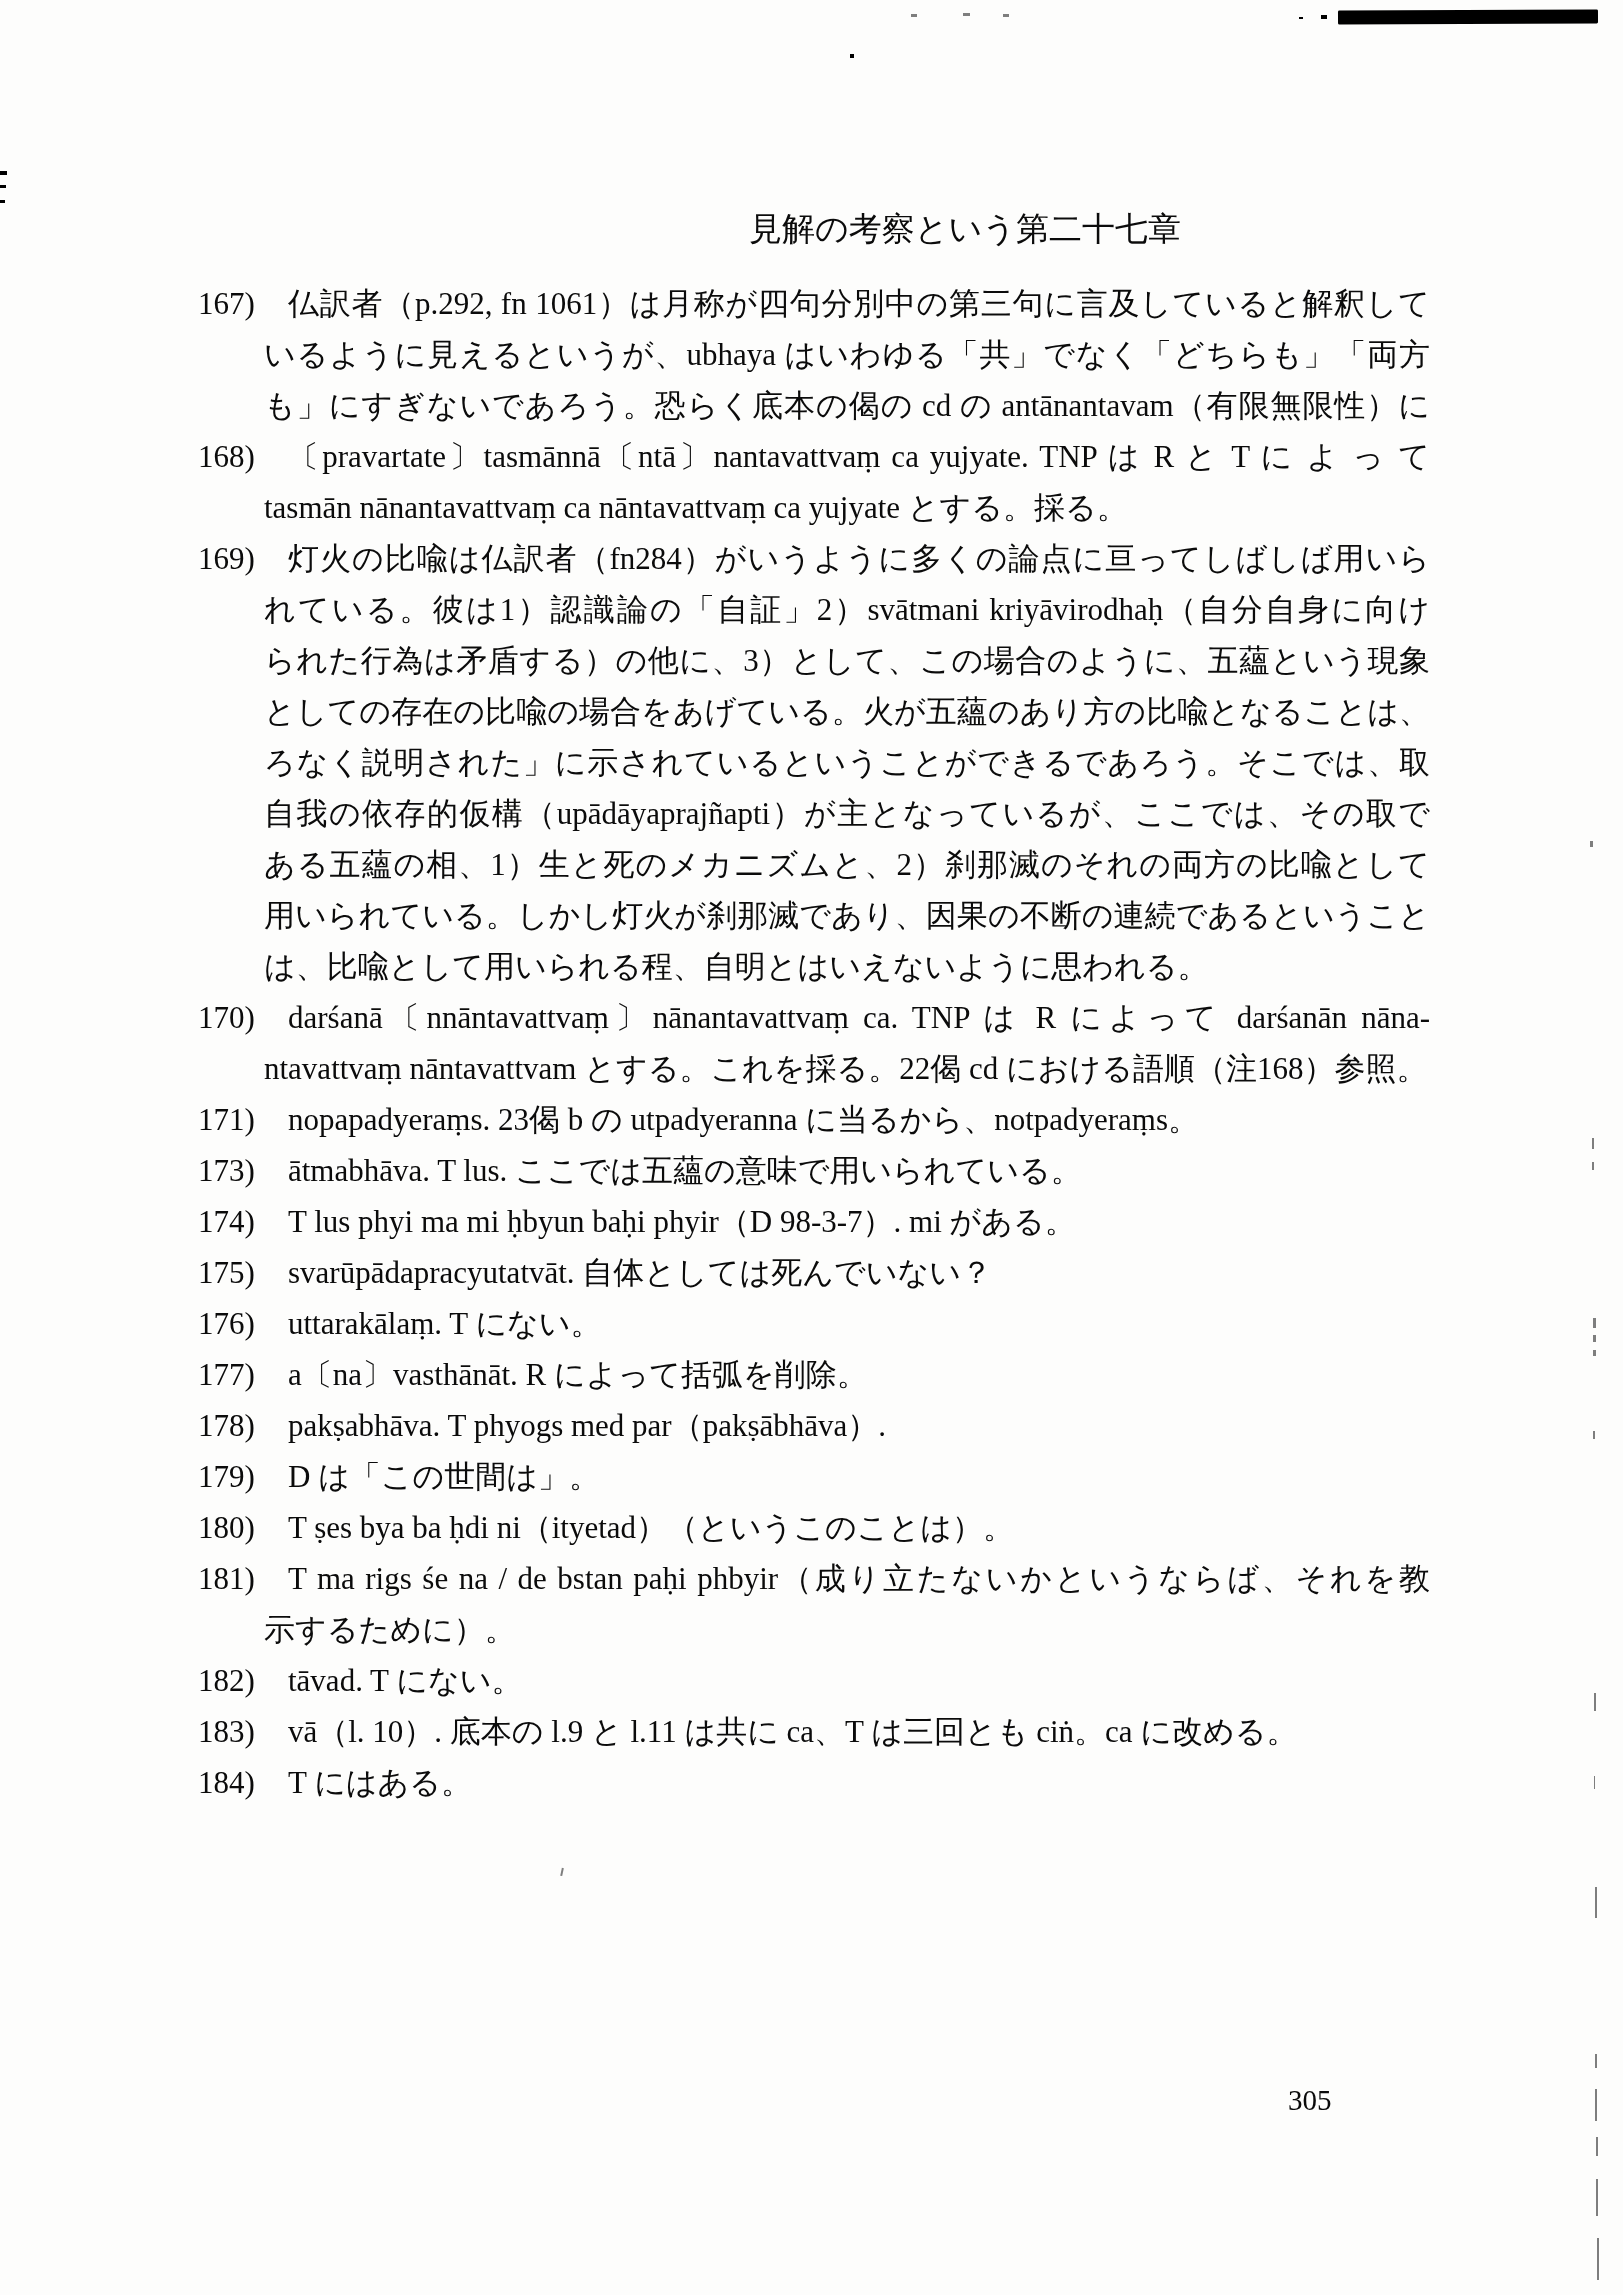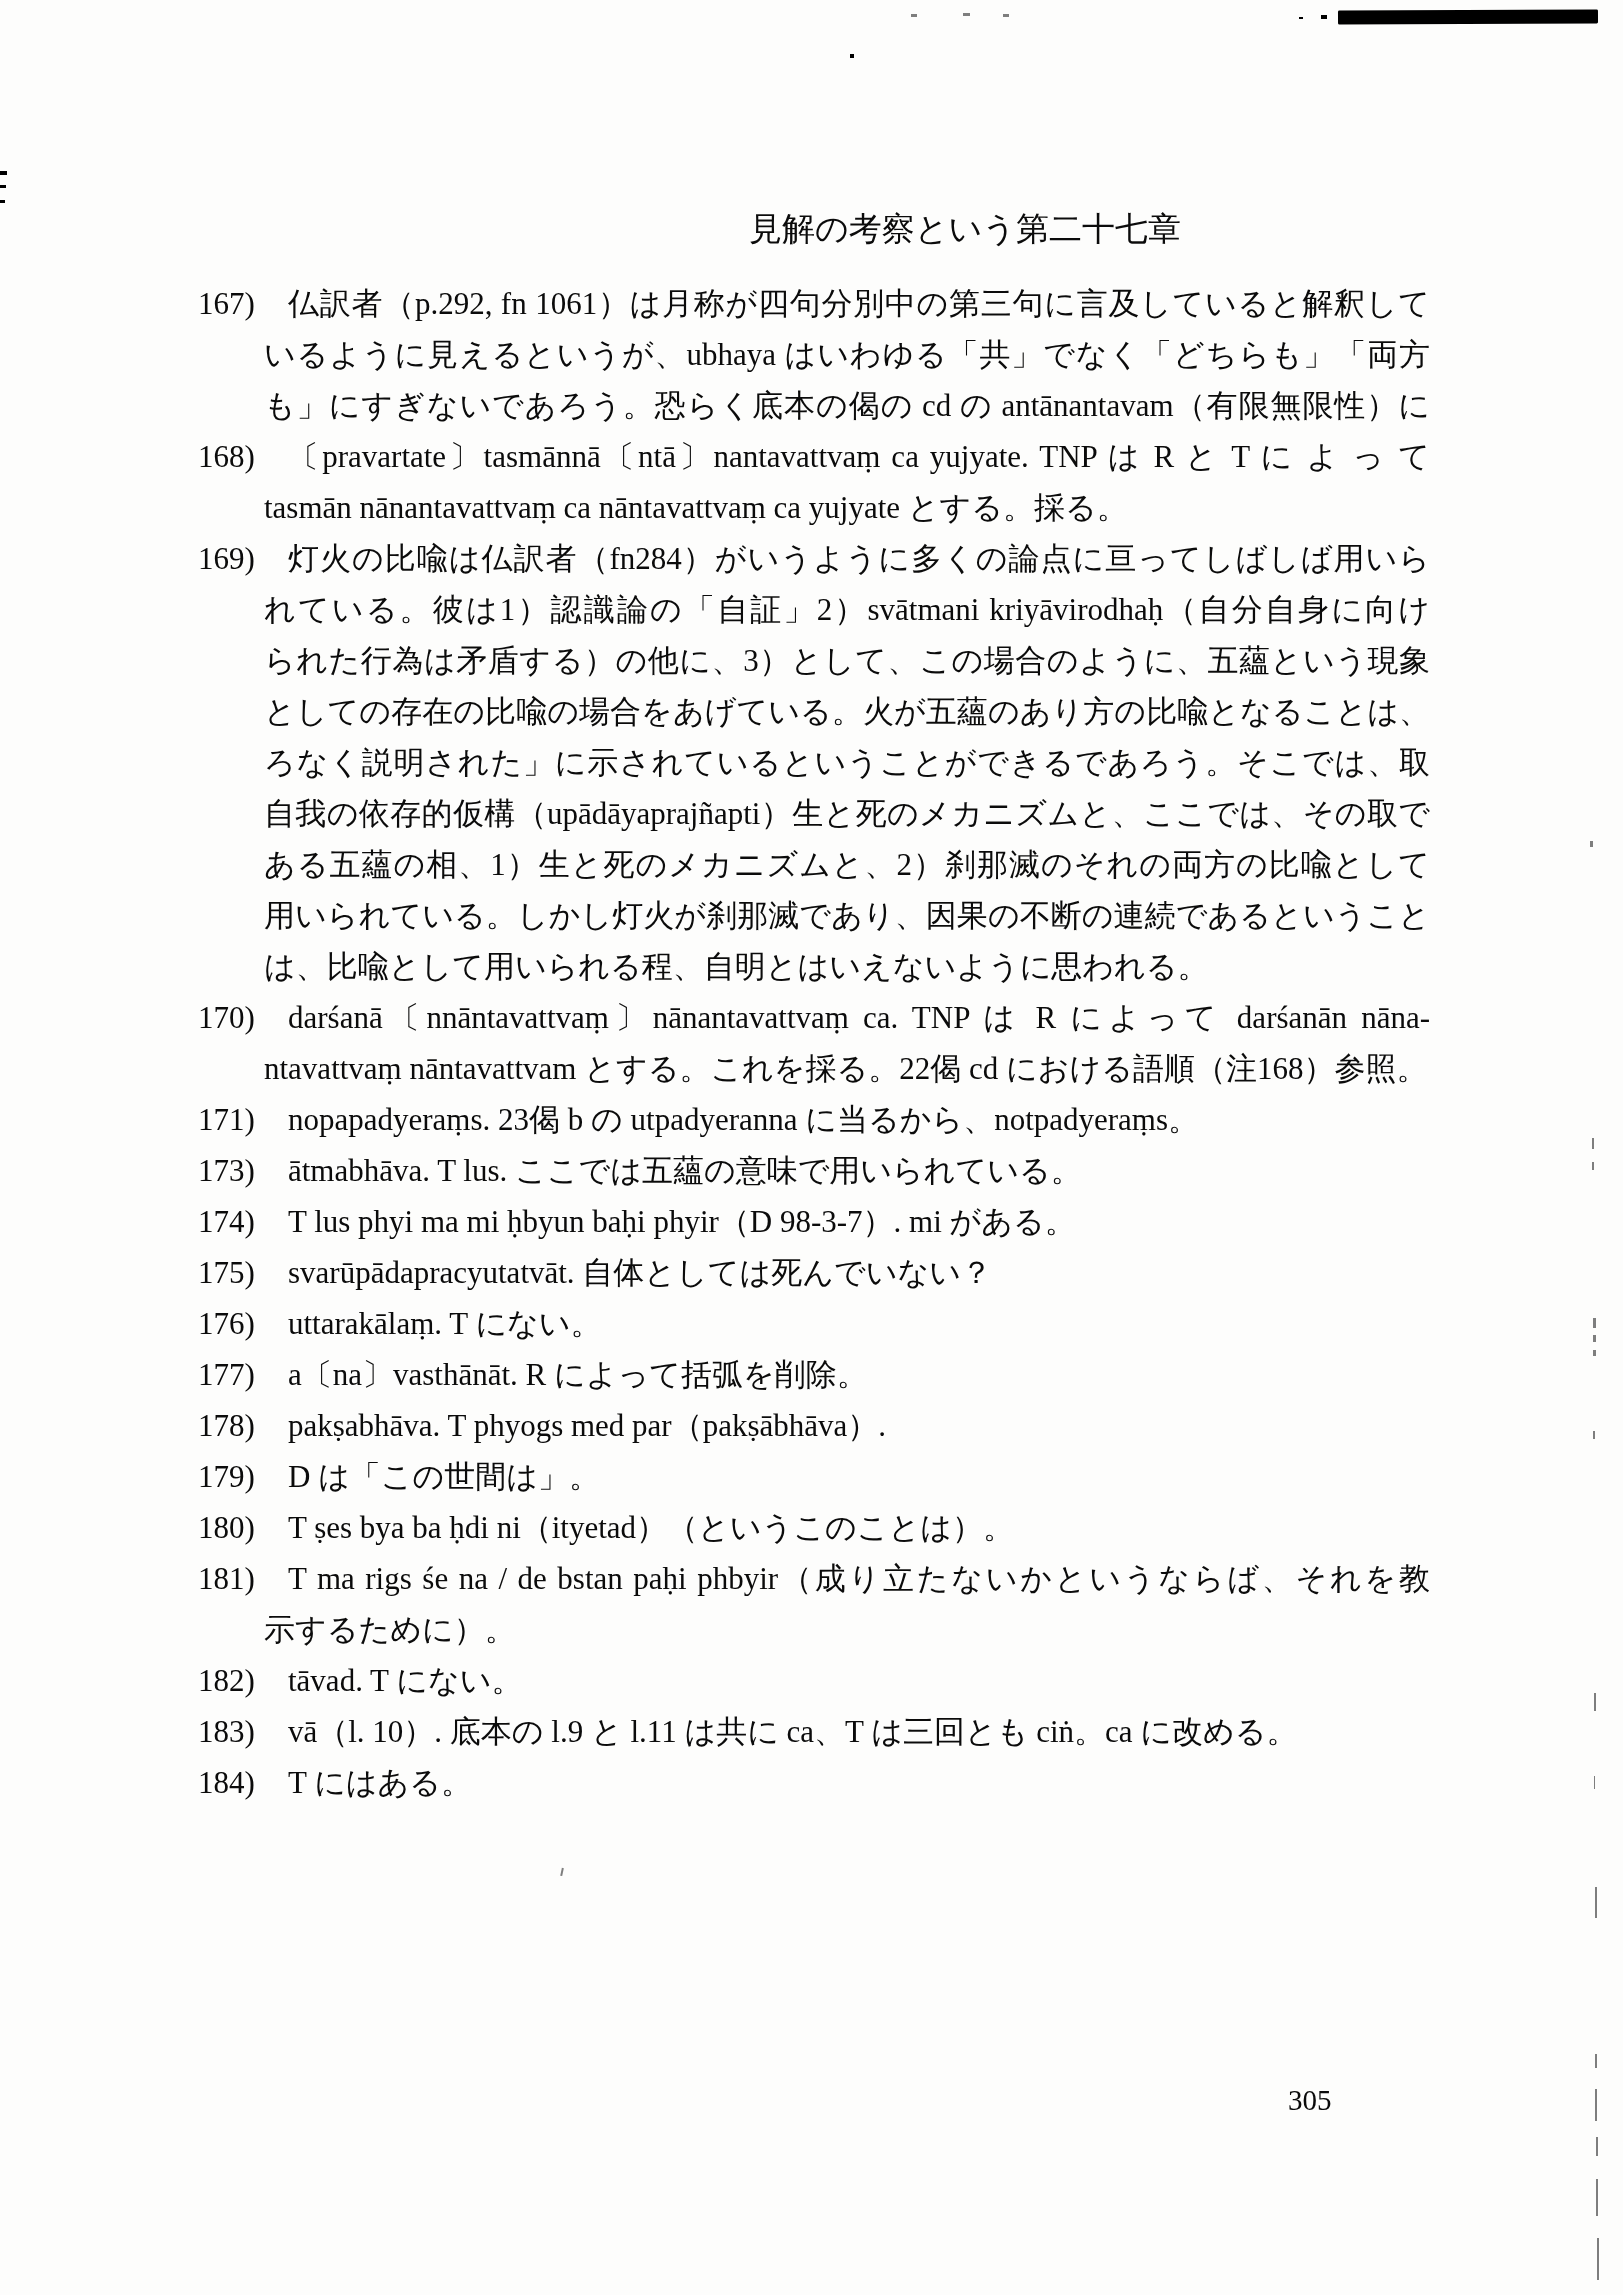--- a/index.html
+++ b/index.html
@@ -104,21 +104,21 @@
       <div class="ln">tasmān nānantavattvaṃ ca nāntavattvaṃ ca yujyate とする。採る。</div>
     </div>
 
     <div class="note">
       <span class="num">169)</span>
       <div class="ln first just">灯火の比喩は仏訳者（fn284）がいうように多くの論点に亘ってしばしば用いら</div>
       <div class="ln just">れている。彼は1）認識論の「自証」2）svātmani kriyāvirodhaḥ（自分自身に向け</div>
       <div class="ln just">られた行為は矛盾する）の他に、3）として、この場合のように、五蘊という現象</div>
       <div class="ln just">としての存在の比喩の場合をあげている。火が五蘊のあり方の比喩となることは、</div>
       <div class="ln just">ろなく説明された」に示されているということができるであろう。そこでは、取と</div>
-      <div class="ln just">自我の依存的仮構（upādāyaprajñapti）生と死のメカニズムと、ここでは、その取で</div>
+      <div class="ln just">自我の依存的仮構（upādāyaprajñapti）が主となっているが、ここでは、その取で</div>
       <div class="ln just">ある五蘊の相、1）生と死のメカニズムと、2）刹那滅のそれの両方の比喩として</div>
       <div class="ln just">用いられている。しかし灯火が刹那滅であり、因果の不断の連続であるということ</div>
       <div class="ln">は、比喩として用いられる程、自明とはいえないように思われる。</div>
     </div>
 
     <div class="note">
       <span class="num">170)</span>
       <div class="ln first just">darśanā〔nnāntavattvaṃ〕nānantavattvaṃ ca. TNP は R によって darśanān nāna-</div>
       <div class="ln">ntavattvaṃ nāntavattvam とする。これを採る。22偈 cd における語順（注168）参照。</div>
     </div>

